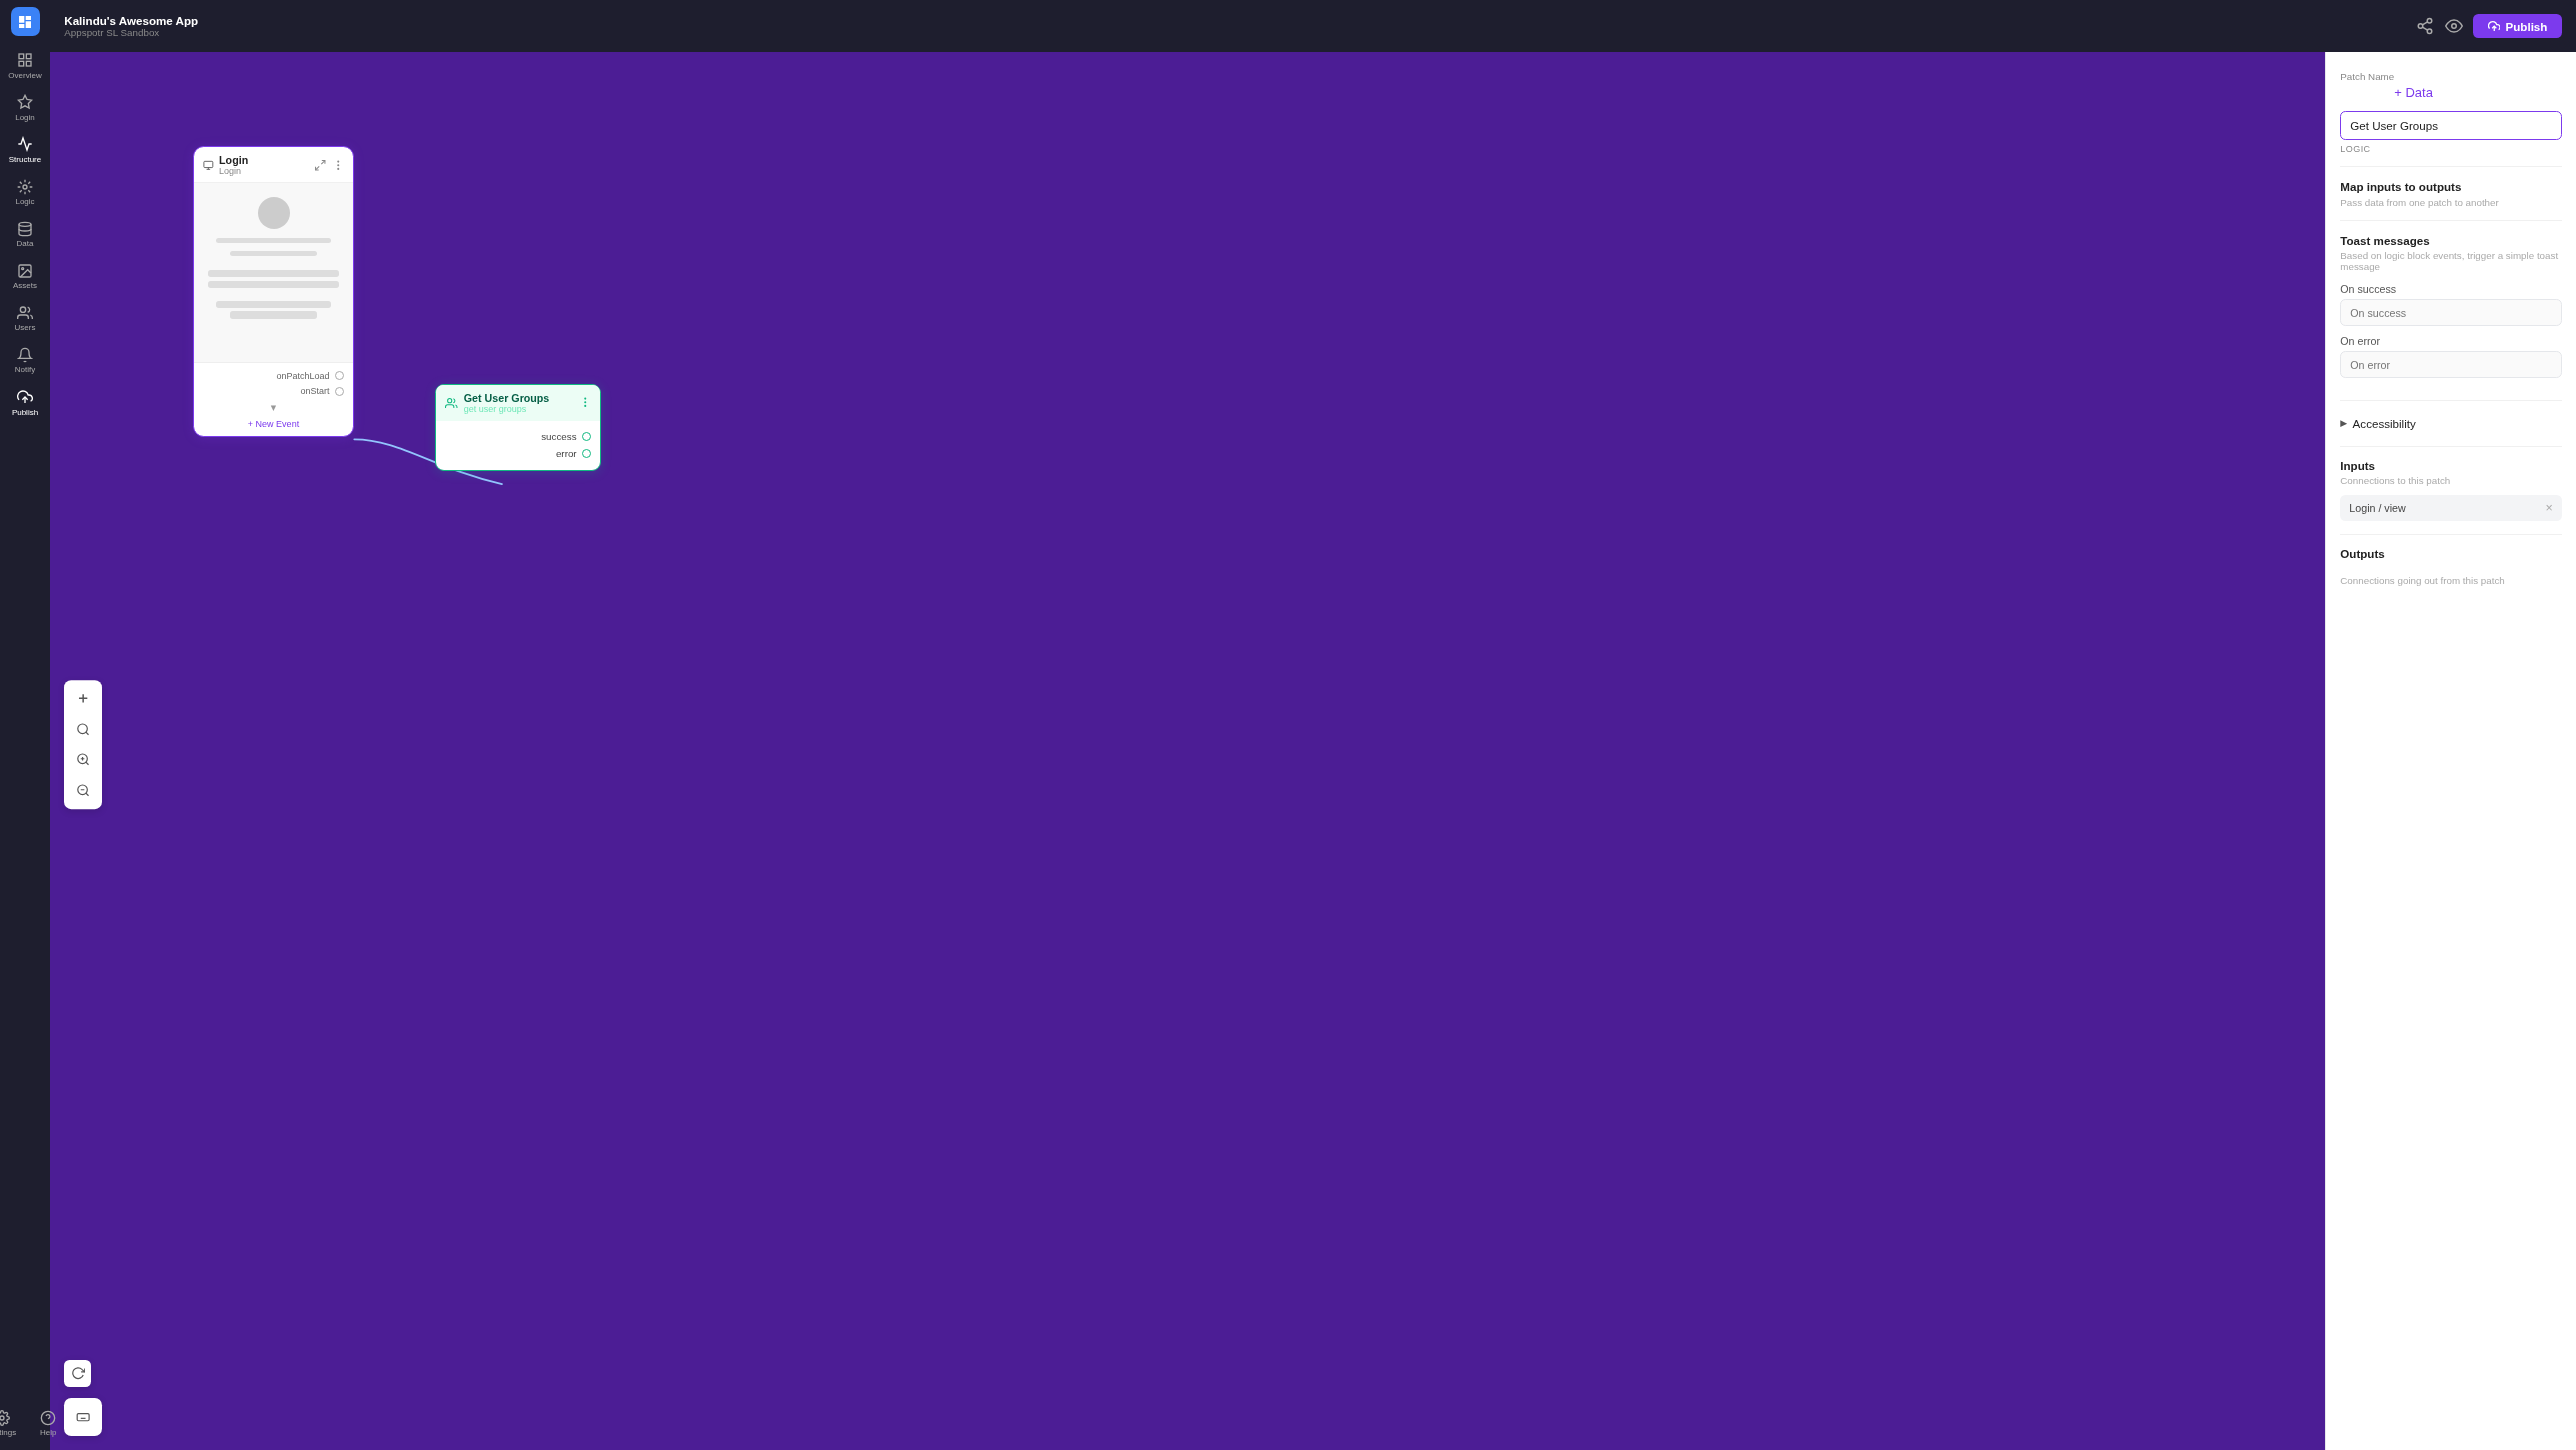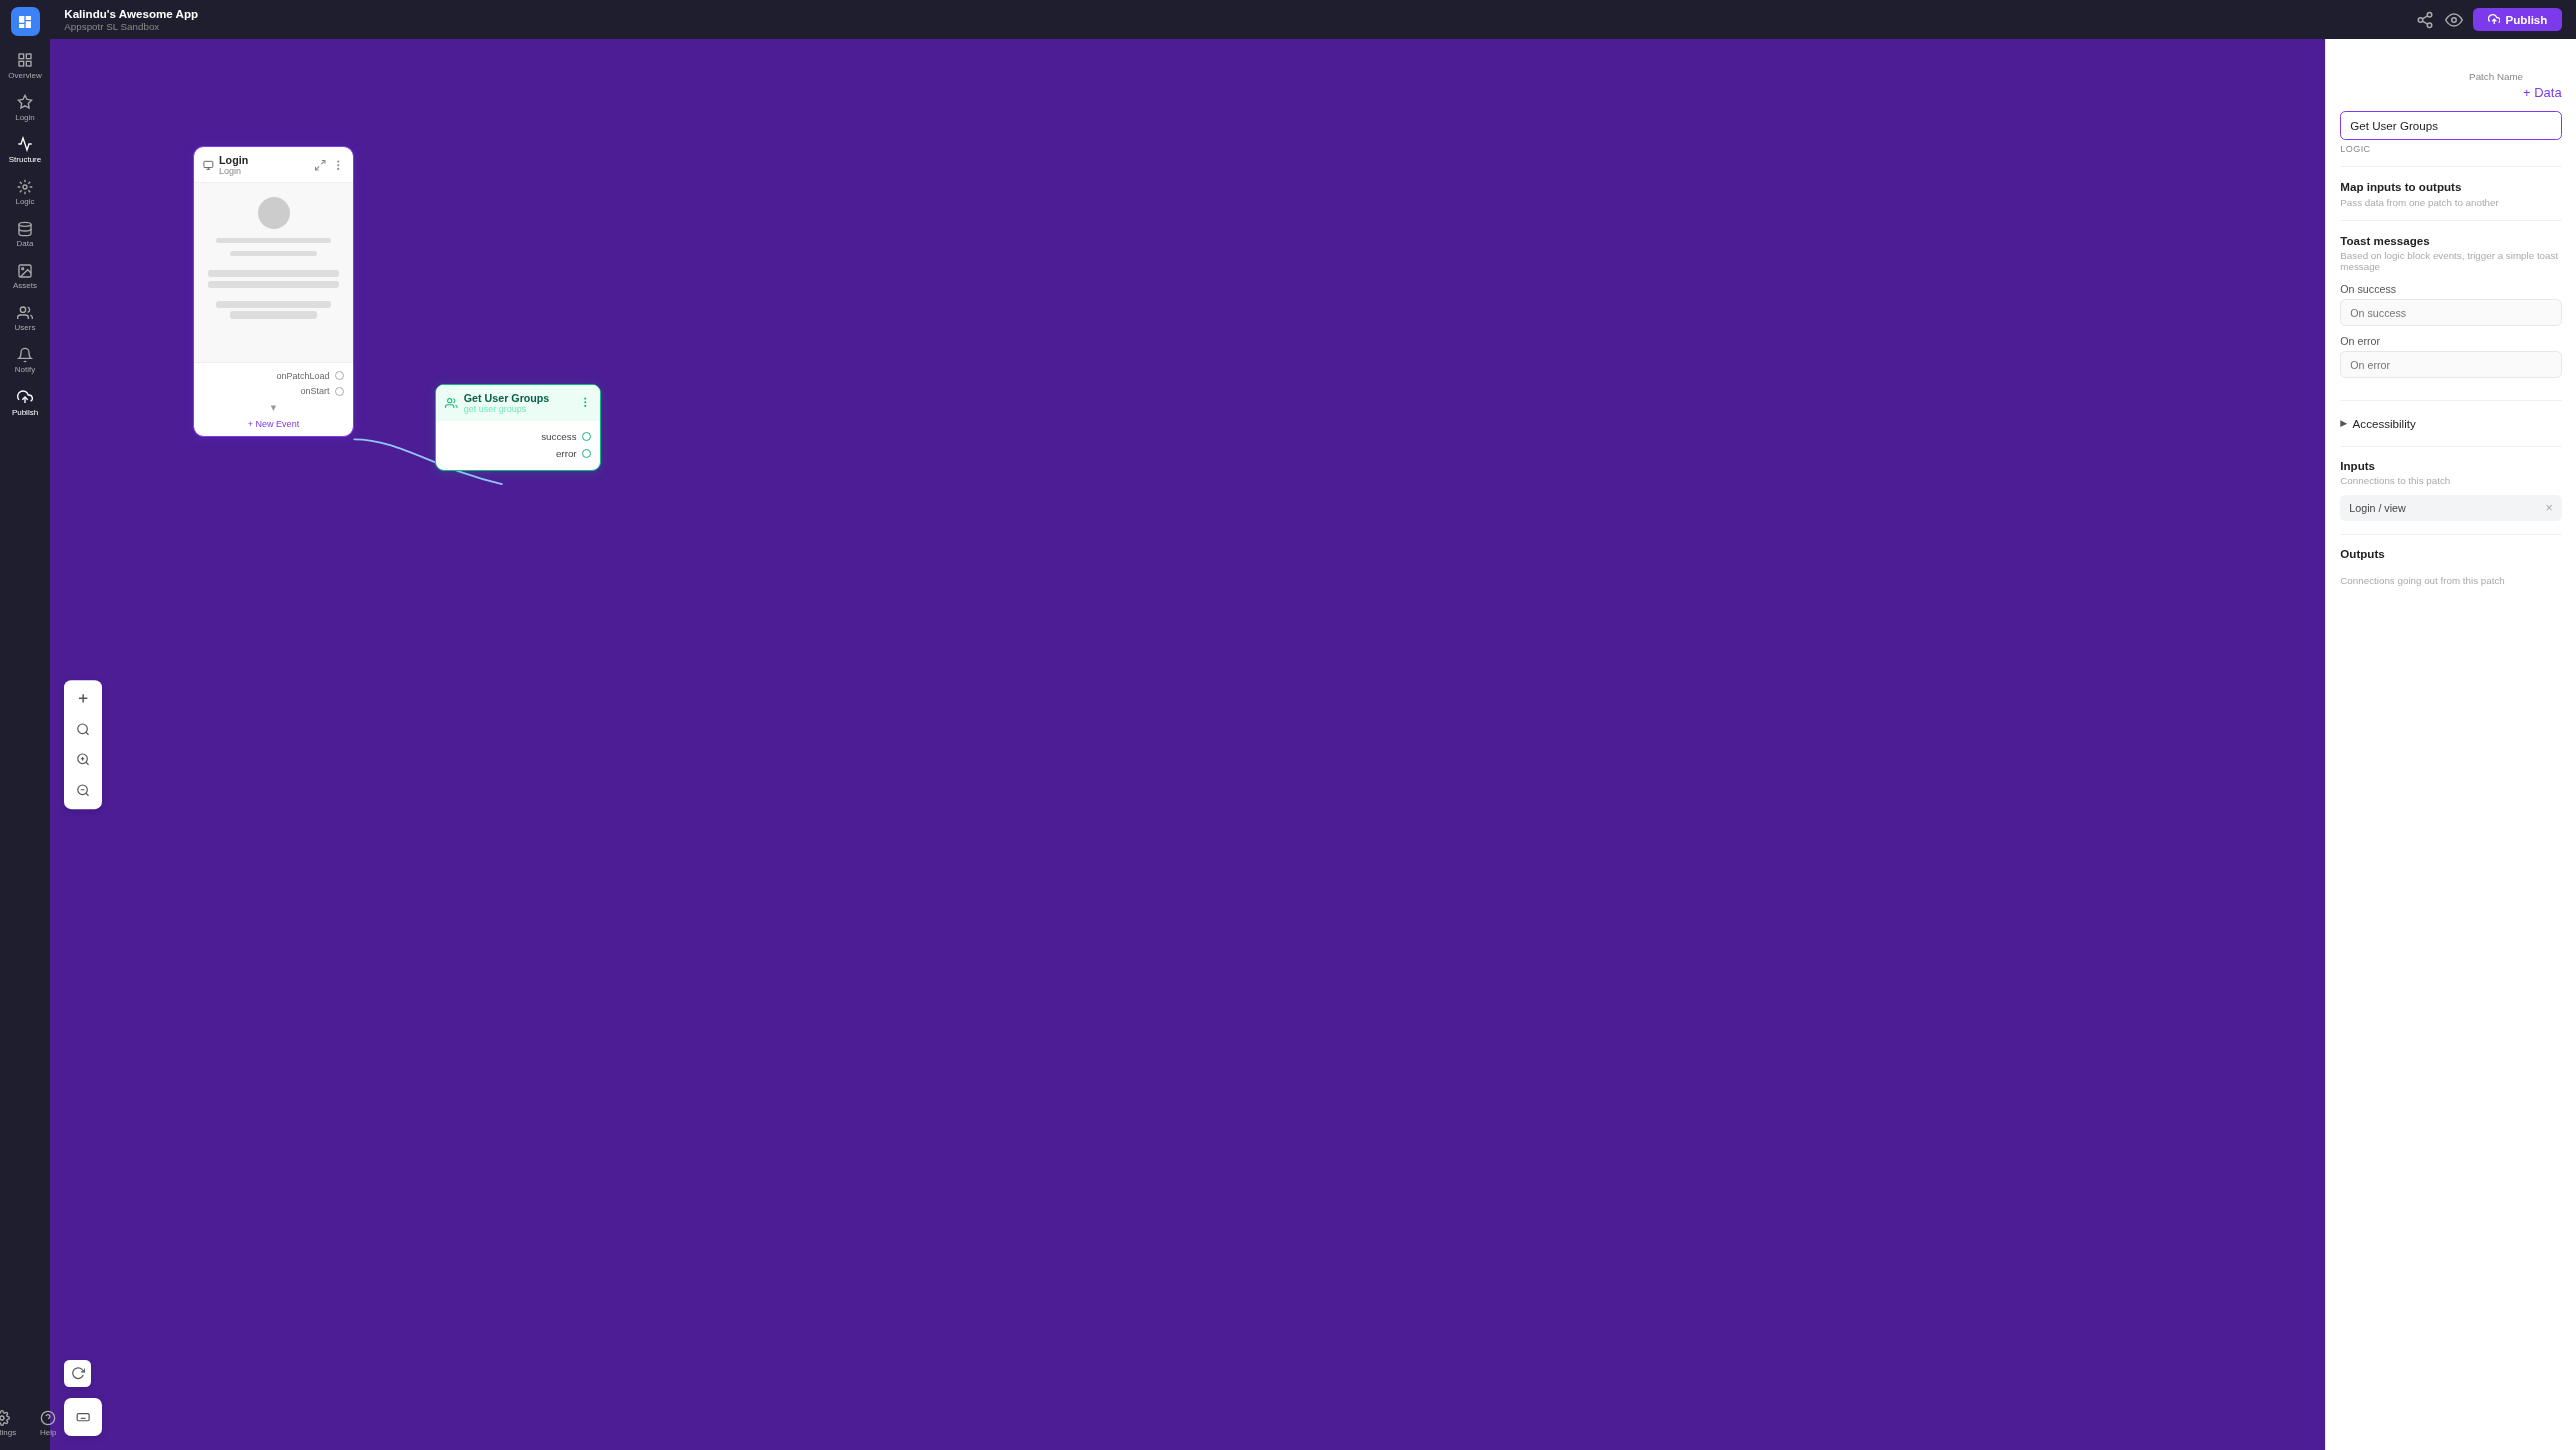--- a/index.html
+++ b/index.html
@@ -39,21 +39,21 @@
       display: flex; align-items: center; justify-content: center;
       margin-bottom: 7.2px;
     }
     .sidebar-logo svg { width: 16px; height: 16px; fill: white; }
     .sidebar-bottom { margin-top: auto; display: flex; flex-direction: row; align-items: center; gap: 3.6px; }
 
     
     .topbar {
       position: absolute;
       top: 0; left: 50px; right: 0;
-      height: 39px;
+      height: 52px;
       background: #1e1e2e;
       display: flex;
       align-items: center;
       padding: 0 14.3px;
       z-index: 9;
     }
     .topbar-title { color: #fff; font-size: 11.6px; font-weight: 600; }
     .topbar-sub { color: #888; font-size: 9.8px; }
     .topbar-right { margin-left: auto; display: flex; align-items: center; gap: 10.7px; }
     .topbar-icon { color: #aaa; cursor: pointer; display: flex; align-items: center; }
@@ -239,21 +239,21 @@
       top: 39px; right: 0;
       width: 251px; bottom: 0;
       background: #fff;
       border-left: 0.9px solid #e5e7eb;
       overflow-y: auto;
       padding: 14.3px;
     }
     .panel-header {
       display: flex;
       align-items: center;
-      justify-content: flex-end;
+      justify-content: flex-start;
       margin-bottom: 10.7px;
     }
     .panel-label { font-size: 9.8px; color: #888; font-weight: 500; }
     .panel-add-data { font-size: 13px; color: #7c3aed; cursor: pointer; margin-top: 32px; }
     .patch-name-input {
       width: 100%;
       border: 1.3px solid #7c3aed;
       border-radius: 5.4px;
       padding: 7.2px 9px;
       font-size: 11.6px;

